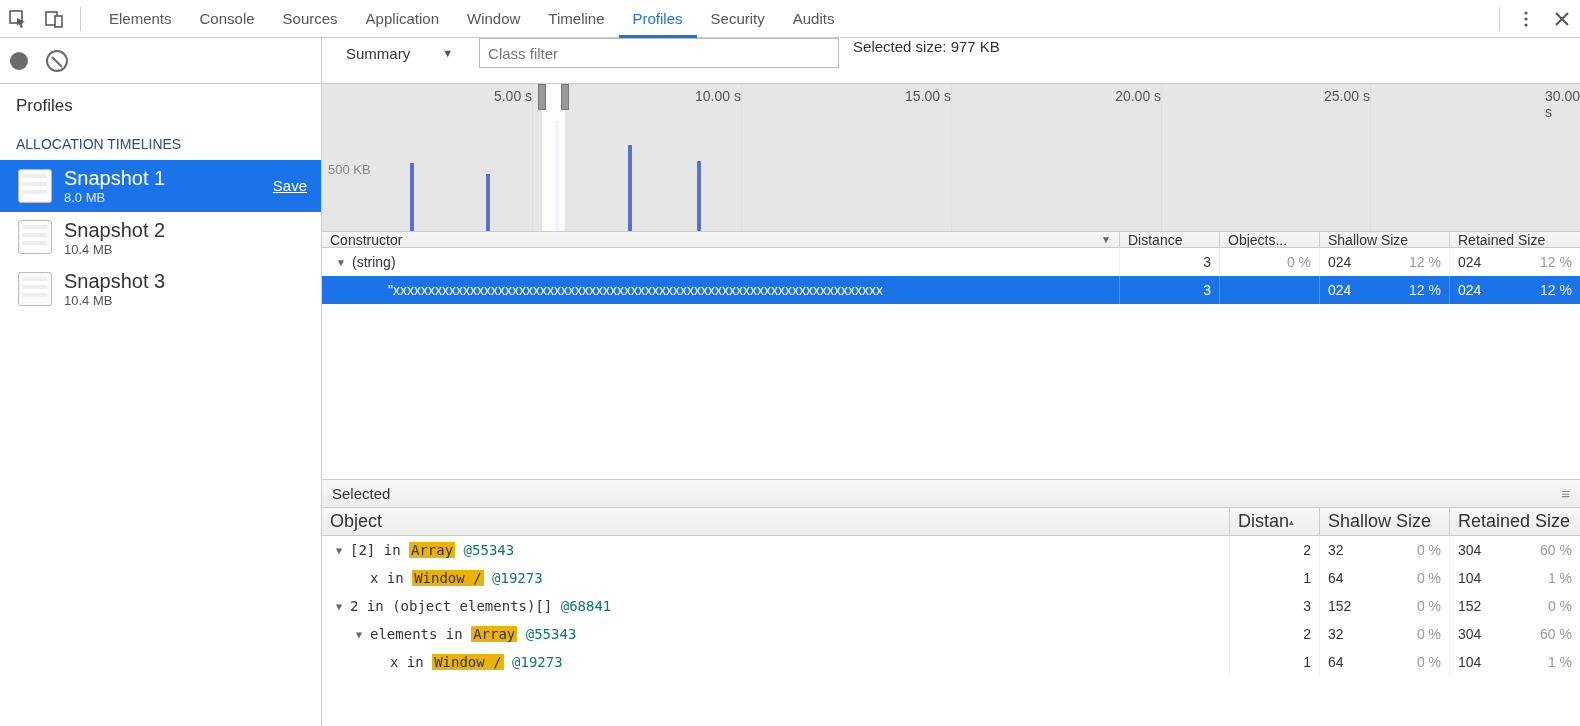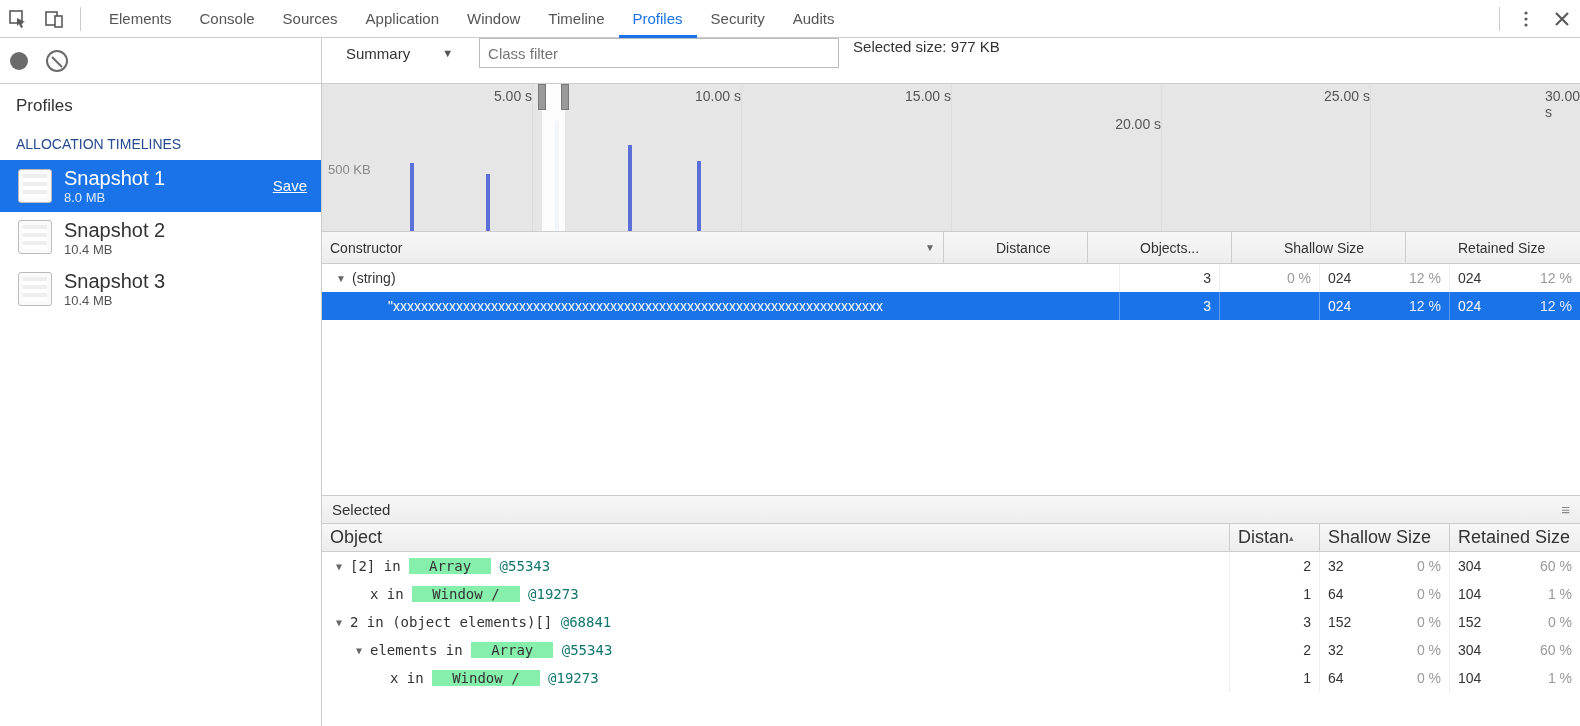--- a/index.html
+++ b/index.html
@@ -41,21 +41,21 @@
 
 .timeline { position: relative; height: 148px; border-bottom: 1px solid #ccc; background: #e6e6e6; }
 .timeline .tick { position: absolute; top: 4px; color: #555; font-size: 14px; transform: translateX(-100%); }
 .timeline .grid { position: absolute; top: 0; bottom: 0; border-left: 1px solid #ddd; }
 .timeline .ylabel { position: absolute; left: 6px; color: #888; font-size: 13px; }
 .timeline .bar { position: absolute; bottom: 0; width: 4px; background: #5b6fd8; }
 .timeline .select-window { position: absolute; top: 0; bottom: 0; background: rgba(255,255,255,0.92); }
 .timeline .handle { position: absolute; top: 0; width: 8px; height: 26px; background: #9a9a9a; border: 1px solid #777; }
 
 
-.ctor-header { display: grid; grid-template-columns: 1fr 100px 100px 130px 130px; height: 32px; background: linear-gradient(#f7f7f7,#ededed); border-bottom: 1px solid #ccc; gap: 44px; }
+.ctor-header { display: grid; grid-template-columns: 1fr 100px 100px 130px 130px; height: 16px; background: linear-gradient(#f7f7f7,#ededed); border-bottom: 1px solid #ccc; }
 .ctor-header > div { border-right: 1px solid #ccc; padding: 4px 8px; color: #333; font-size: 14px; white-space: nowrap; overflow: hidden; display: flex; align-items: center; }
 .ctor-header > div:last-child { border-right: none; }
 .ctor-header .col-main { justify-content: space-between; }
 .tri-down { font-size: 10px; color: #666; }
 
 .ctor-body { height: 232px; border-bottom: 1px solid #ccc; overflow: hidden; }
 .ctor-row { display: grid; grid-template-columns: 1fr 100px 100px 130px 130px; height: 28px; font-size: 14px; }
 .ctor-row > div { border-right: 1px solid #eee; padding: 4px 8px; display: flex; align-items: center; white-space: nowrap; overflow: hidden; }
 .ctor-row > div:last-child { border-right: none; }
 .ctor-row .num { justify-content: flex-end; font-variant-numeric: tabular-nums; }
@@ -67,21 +67,21 @@
 .indent0 { padding-left: 6px; display: flex; align-items: center; gap: 6px; }
 .indent1 { padding-left: 42px; display: flex; align-items: center; gap: 6px; }
 
 
 .retainers-header { height: 28px; background: linear-gradient(#f7f7f7,#ededed); border-bottom: 1px solid #ccc; display: flex; align-items: center; justify-content: space-between; padding: 0 10px; color: #333; }
 .ret-cols { display: grid; grid-template-columns: 1fr 90px 130px 130px; height: 28px; background: linear-gradient(#f7f7f7,#ededed); border-bottom: 1px solid #ccc; font-size: 18px; }
 .ret-cols > div { border-right: 1px solid #ccc; padding: 4px 8px; display: flex; align-items: center; white-space: nowrap; overflow: hidden; }
 .ret-cols > div:last-child { border-right: none; }
 .ret-body .ctor-row { grid-template-columns: 1fr 90px 130px 130px; }
 .mono { font-family: Menlo, Consolas, monospace; font-size: 14px; }
-.hl { background: #86efac; padding: 0 20px; }
+.hl { background: #eab308; padding: 0 2px; }
 .dim { color: #0f766e; }
 .tri { font-size: 10px; color: #666; display: inline-block; width: 10px; }
 .asc::after { content: " \25B4"; font-size: 9px; color: #666; }
 
 .record-dot { width: 18px; height: 18px; border-radius: 50%; background: #6b6b6b; }
 .forbid { width: 22px; height: 22px; border: 2px solid #6b6b6b; border-radius: 50%; position: relative; }
 .forbid::after { content: ""; position: absolute; left: 2px; right: 2px; top: 50%; height: 2px; background: #6b6b6b; transform: rotate(45deg); }
 
 svg { display: block; }
 </style>
@@ -177,21 +177,21 @@
 
     <div class="timeline" id="timeline">
       <div class="ylabel" style="top:78px">500 KB</div>
     <div class="grid" style="left: 16.7%;"></div>
         <div class="tick" style="left: 16.7%;">5.00 s</div>
         <div class="grid" style="left: 33.3%;"></div>
         <div class="tick" style="left: 33.3%;">10.00 s</div>
         <div class="grid" style="left: 50%;"></div>
         <div class="tick" style="left: 50%;">15.00 s</div>
         <div class="grid" style="left: 66.7%;"></div>
-        <div class="tick" style="left: 66.7%; margin-top: 28px;">20.00 s</div>
+        <div class="tick" style="left: 66.7%;">20.00 s</div>
         <div class="grid" style="left: 83.3%;"></div>
         <div class="tick" style="left: 83.3%;">25.00 s</div>
         <div class="tick" style="left: 100%;">30.00 s</div>
         <div class="bar" style="left: 7%; height: 68.2px;"></div>
         <div class="bar" style="left: 13%; height: 57.2px;"></div>
         <div class="bar" style="left: 18.5%; height: 110px;"></div>
         <div class="bar" style="left: 24.3%; height: 85.8px;"></div>
         <div class="bar" style="left: 29.8%; height: 70.4px;"></div>
         <div class="select-window" style="left: 17.5%; width: 1.8%;"></div>
         <div class="handle" style="left: calc(17.5% - 4px);"></div>

